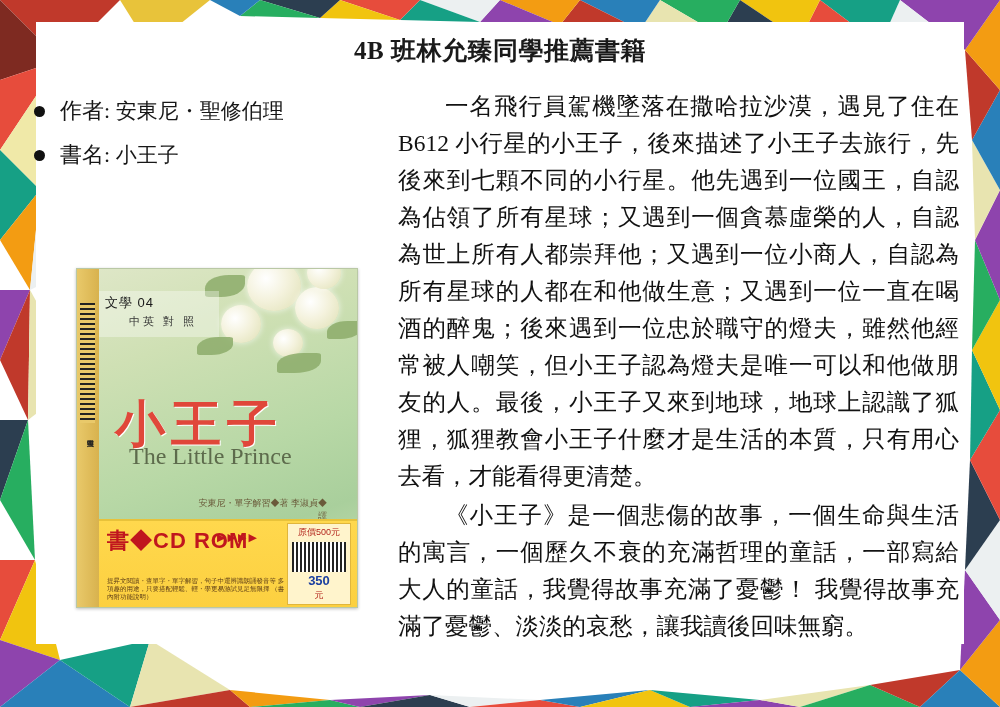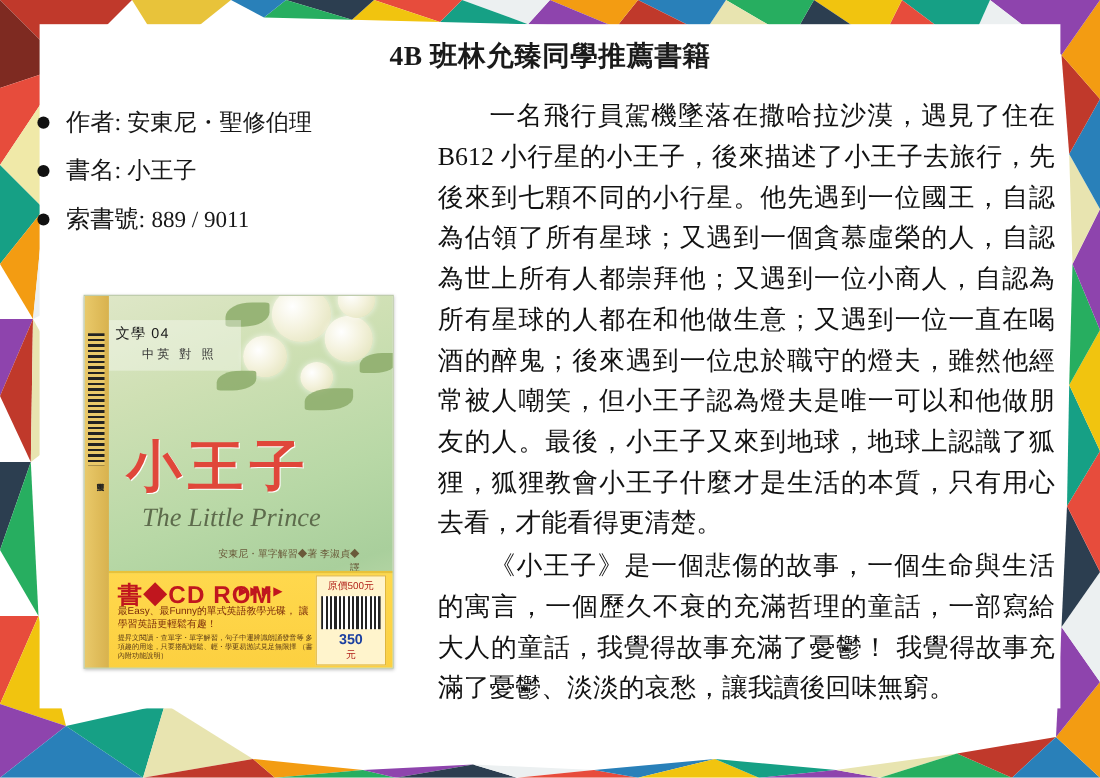--- a/index.html
+++ b/index.html
@@ -162,23 +162,22 @@
     top: 122px;
     font-size: 50px;
     font-weight: bold;
     color: #e0473a;
     letter-spacing: 6px;
     text-shadow: 1px 1px 0 #fff;
   }
   .cover .subtitle {
     position: absolute;
     left: 52px;
-    top: 189px;
+    top: 174px;
     font-family: "Liberation Serif", serif;
-    font-style: italic;
     font-size: 24px;
     color: #5d6b4c;
   }
   .cover .authors {
     position: absolute;
     left: 120px;
     top: 228px;
     font-size: 9px;
     color: #6a5a3a;
     line-height: 13px;
@@ -366,25 +365,20 @@
       <li>
         <span class="dot"></span>
         <span>作者:</span>
         <span class="val">安東尼・聖修伯理</span>
       </li>
       <li>
         <span class="dot"></span>
         <span>書名:</span>
         <span class="val">小王子</span>
       </li>
-      <li>
-        <span class="dot"></span>
-        <span>索書號:</span>
-        <span class="val">889 / 9011</span>
-      </li>
     </ul>
   </div>
 
   <div class="cover">
     <div class="spine"></div>
     <div class="spine-barcode"></div>
     <div class="spine-txt">中英漢對照</div>
 
     <div class="roses">
       <div class="rose" style="left:60px;top:4px;width:54px;height:50px;"></div>
@@ -404,22 +398,20 @@
     </div>
 
     <div class="maintitle">小王子</div>
     <div class="subtitle">The Little Prince</div>
     <div class="authors">安東尼・單字解習◆著
 李淑貞◆譯</div>
 
     <div class="redband">
       <div class="cd">書◆CD ROM</div>
       <div class="arrows">▶▶▶▶</div>
-      <div class="l1">最Easy、最Funny的單式英語教學光碟，
-讓學習英語更輕鬆有趣！</div>
       <div class="l2">提昇文閱讀・查單字・單字解習，句子中運辨識朗誦發音等
 多項趣的用途，只要搭配輕鬆、輕・學更易游試見足無限擇
 （書內附功能說明）</div>
       <div class="pricebox">
         <div class="orig">原價500元</div>
         <div class="sticker"></div>
         <div class="num">350</div>
         <div class="yuan">元</div>
       </div>
     </div>

